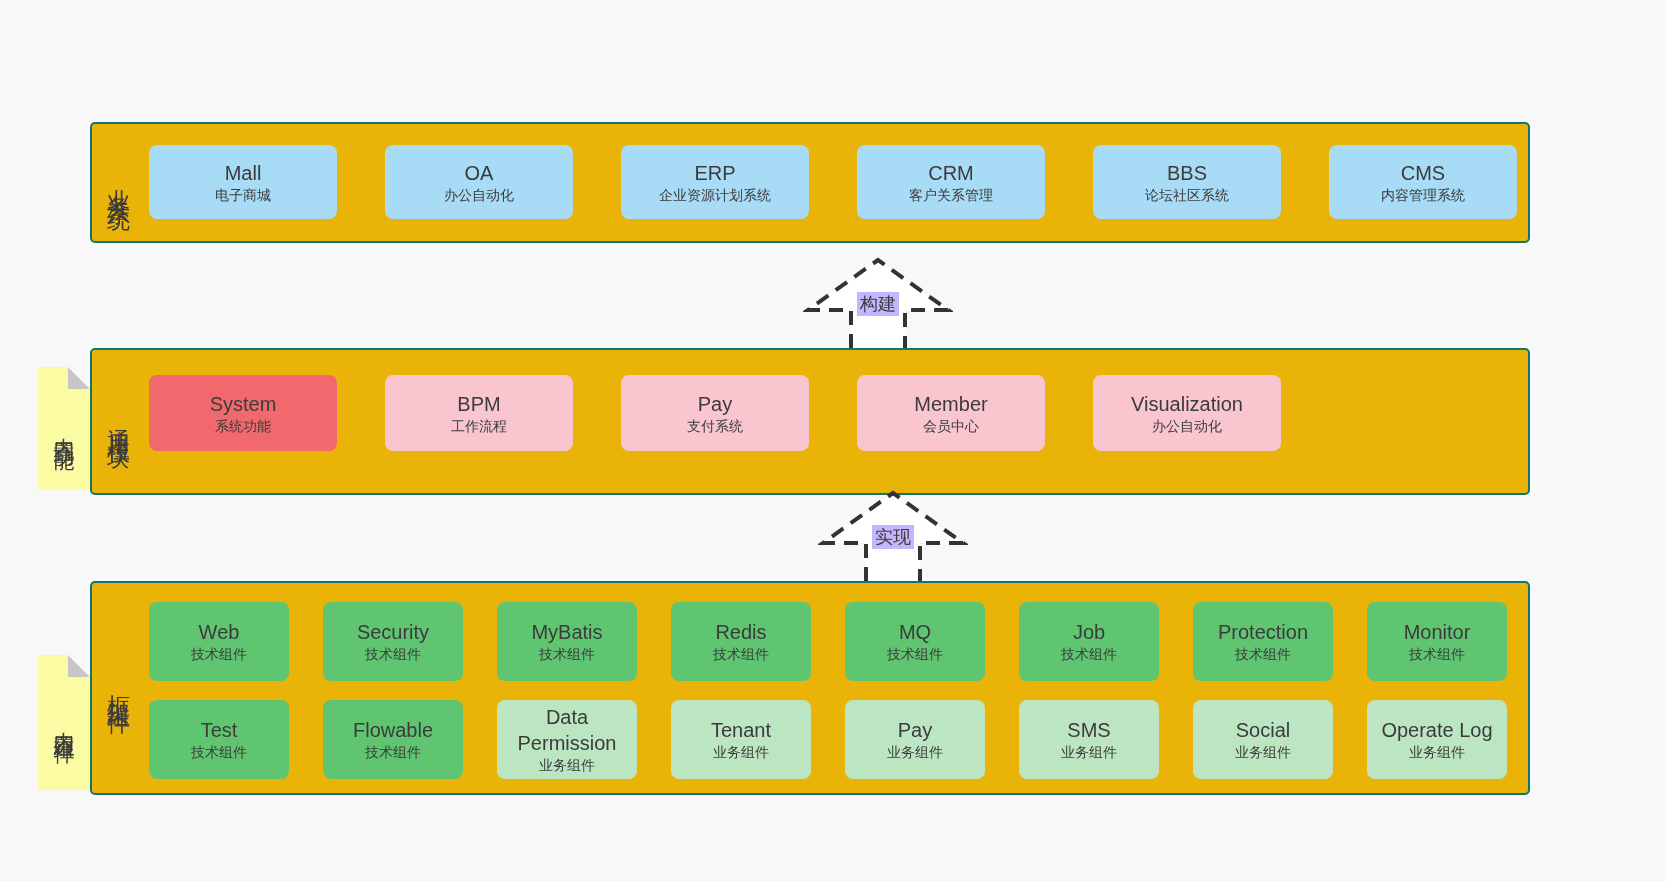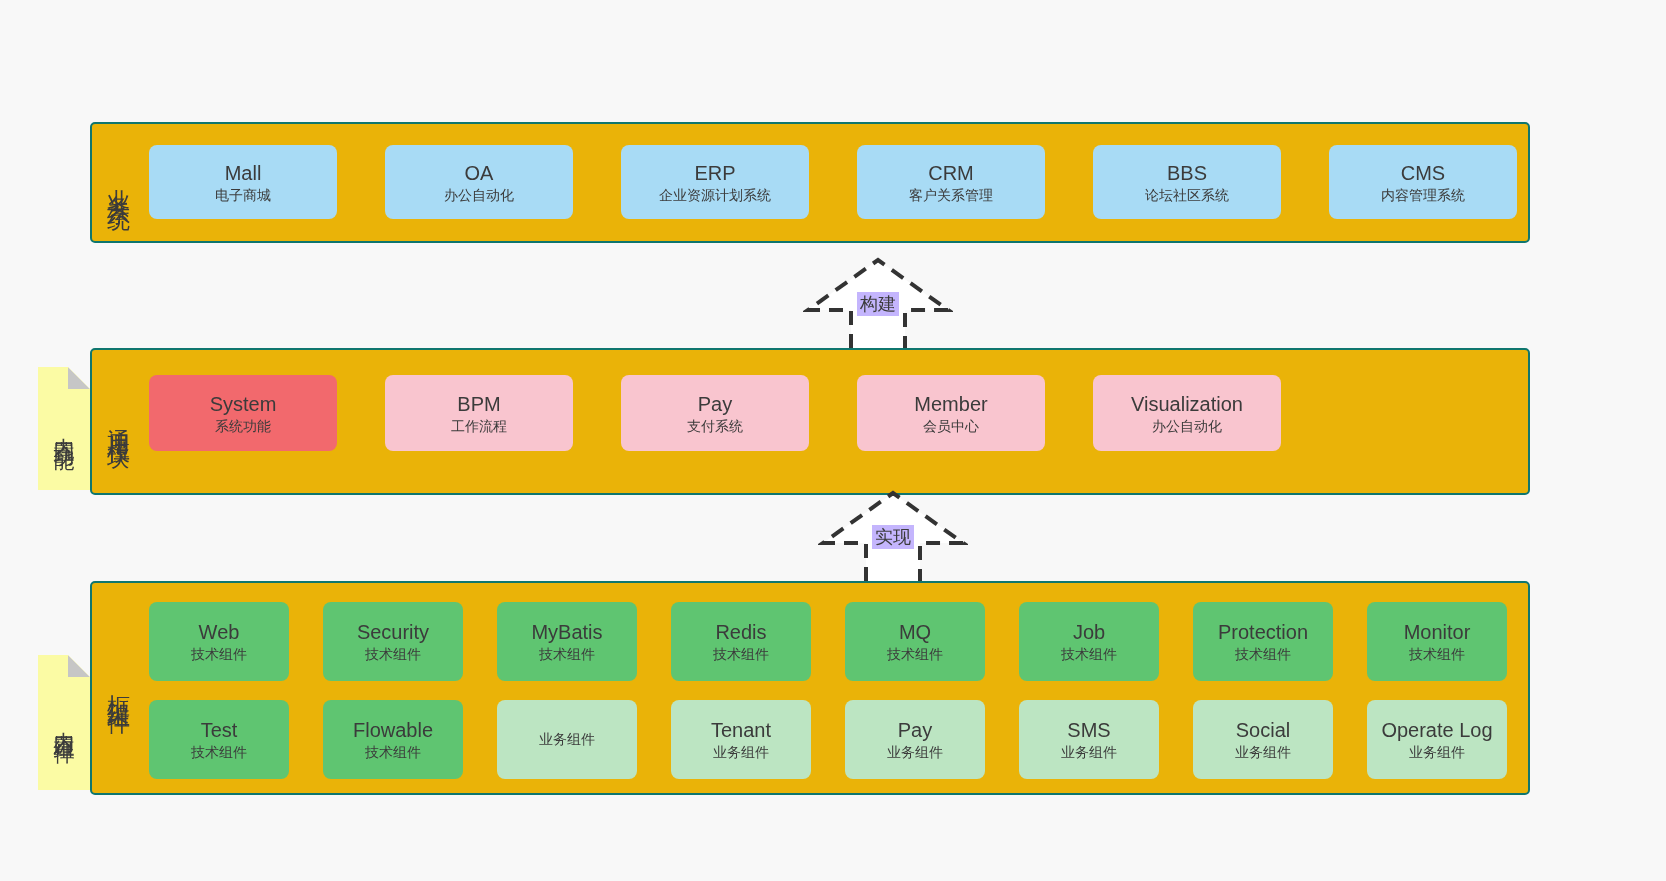--- a/index.html
+++ b/index.html
@@ -174,20 +174,21 @@
     <div class="box-row row8" style="top:117px;justify-content:space-between;">
       <div class="box green w140 h79">
         <div class="bname">Test</div>
         <div class="bdesc">技术组件</div>
       </div>
       <div class="box green w140 h79">
         <div class="bname">Flowable</div>
         <div class="bdesc">技术组件</div>
       </div>
       <div class="box lgreen w140 h79">
+        <div class="bname">Data Permission</div>
         <div class="bdesc">业务组件</div>
       </div>
       <div class="box lgreen w140 h79">
         <div class="bname">Tenant</div>
         <div class="bdesc">业务组件</div>
       </div>
       <div class="box lgreen w140 h79">
         <div class="bname">Pay</div>
         <div class="bdesc">业务组件</div>
       </div>

